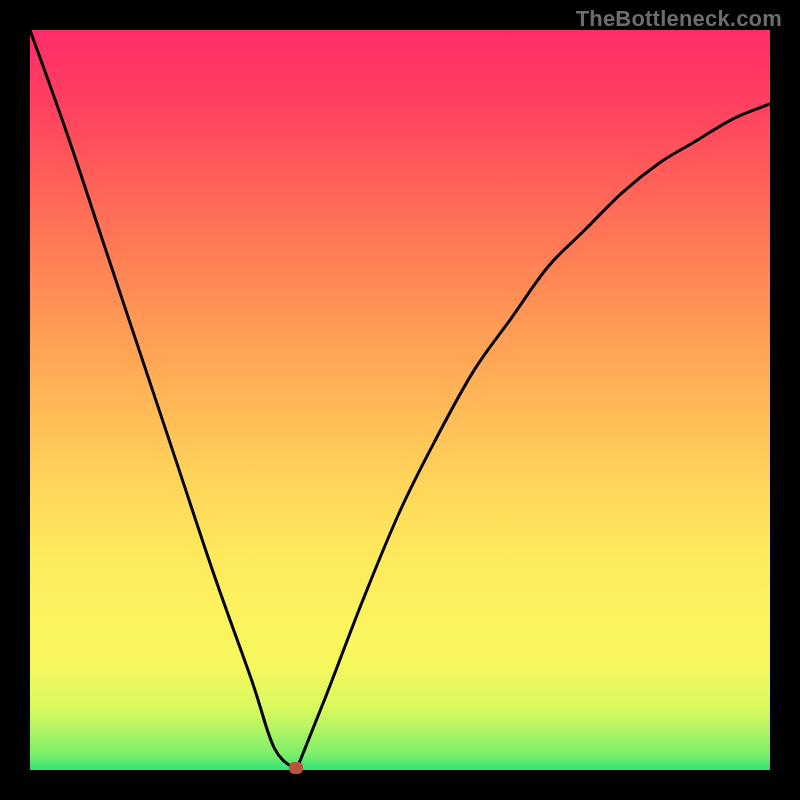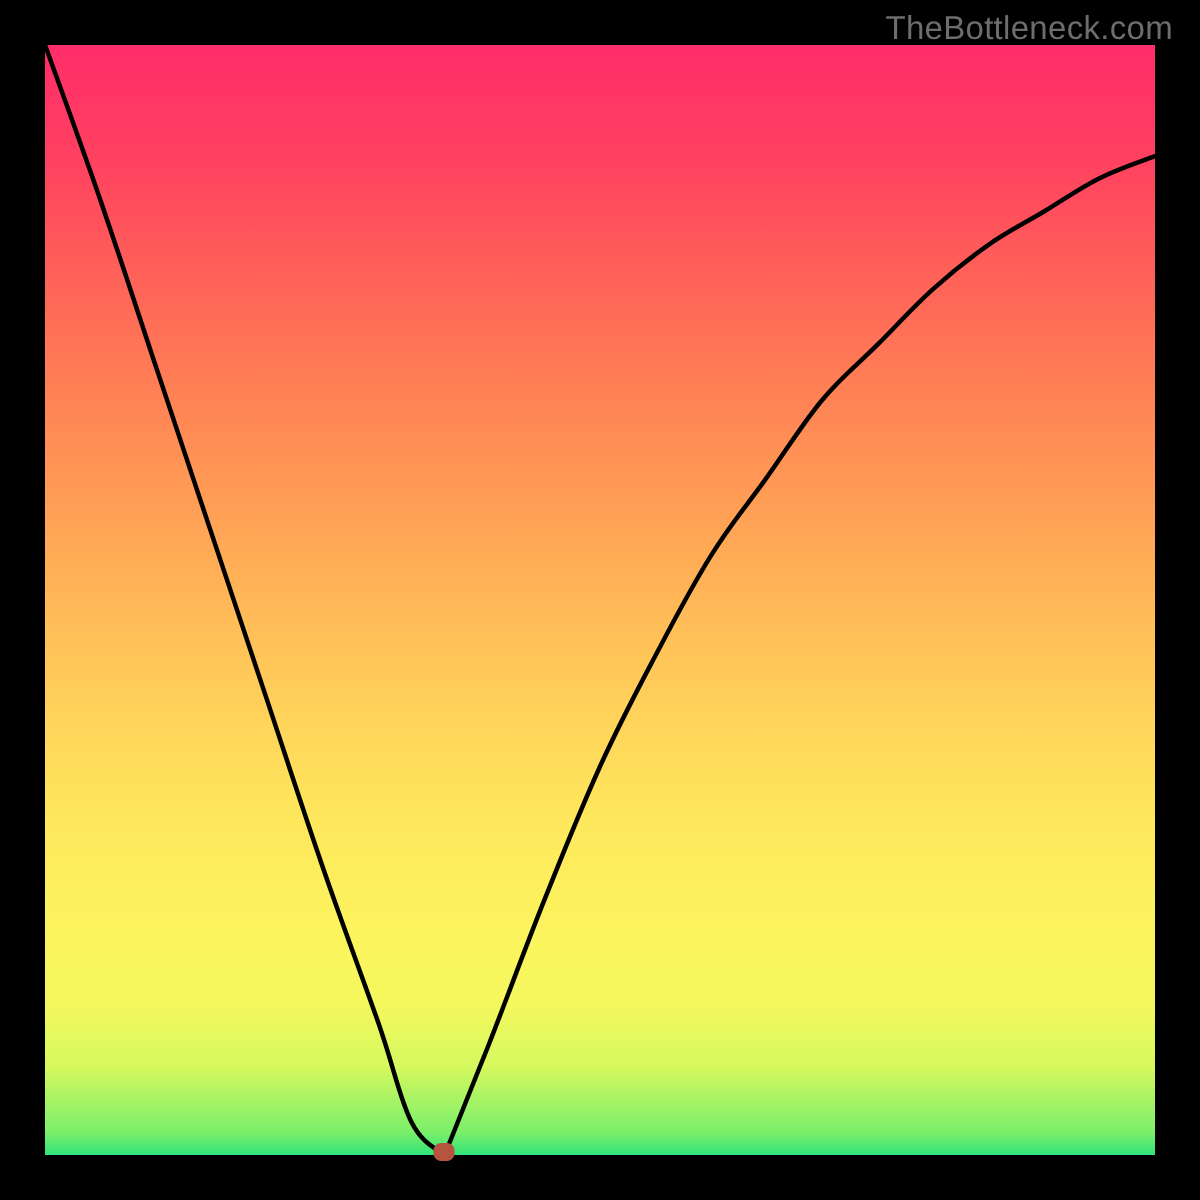--- a/index.html
+++ b/index.html
@@ -43,21 +43,21 @@
       #ff2d6a 100%
     );
   }
   .watermark {
     position: absolute;
     top: 6px;
     right: 18px;
     color: #6d6d6d;
     font-size: 22px;
     letter-spacing: 0.2px;
-    font-weight: 400;
+    font-weight: 700;
     user-select: none;
   }
   svg.curve {
     position: absolute;
     left: 0;
     top: 0;
     width: 740px;
     height: 740px;
   }
   .minpoint {

